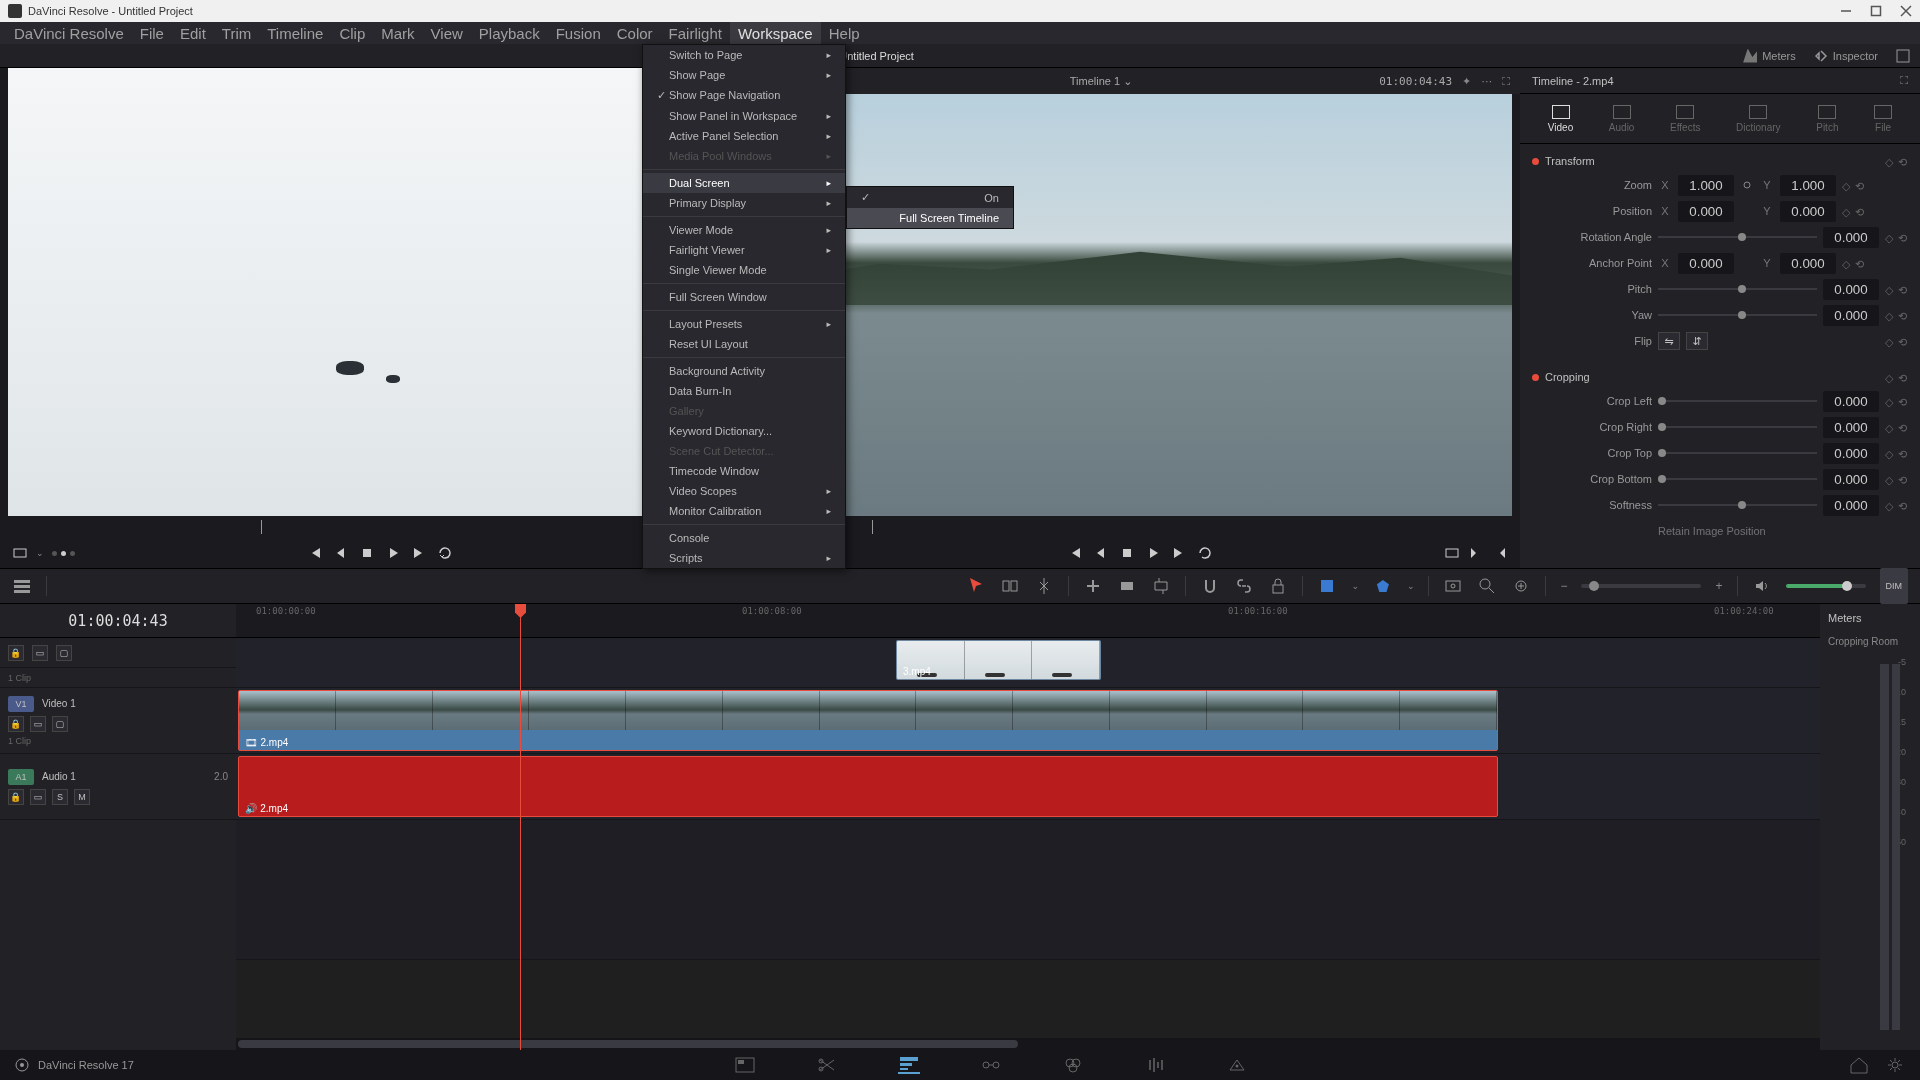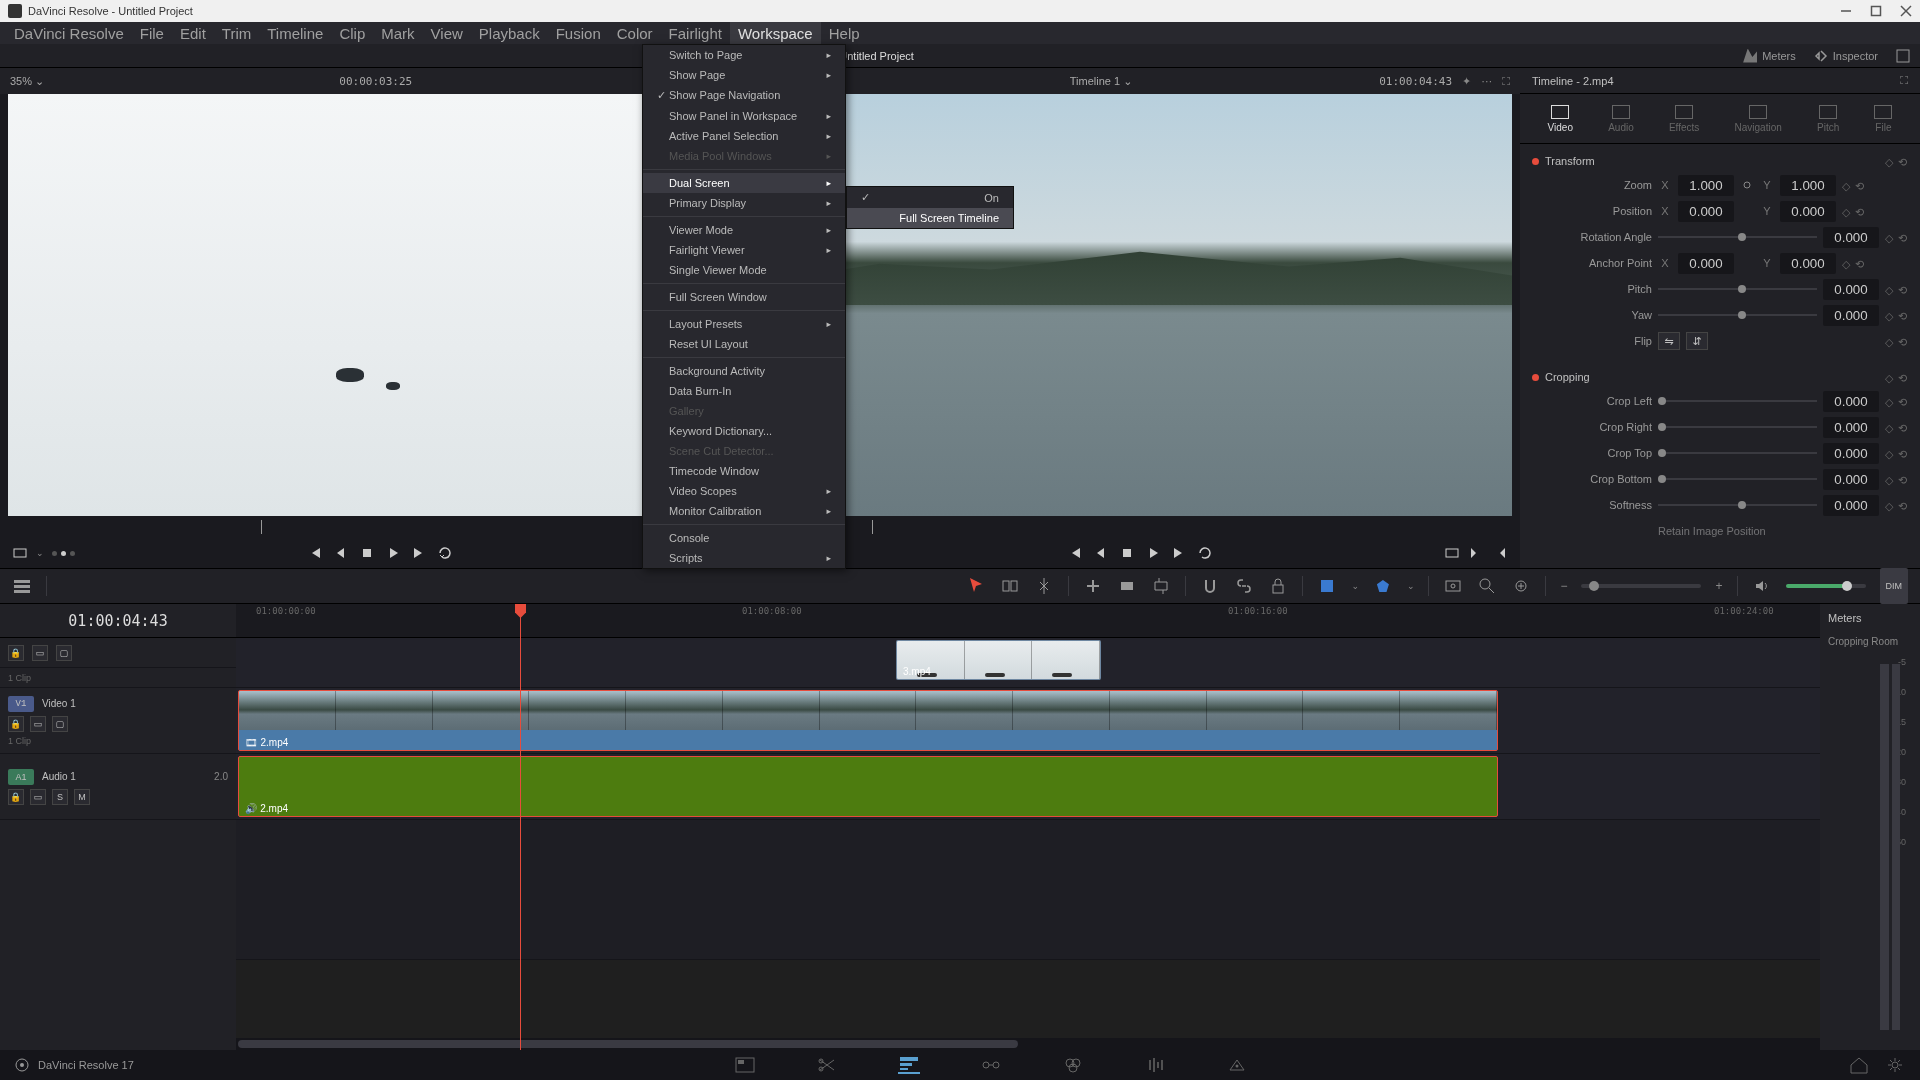--- a/index.html
+++ b/index.html
@@ -85,33 +85,33 @@
 .tl-tool.active { color: #e74c3c; }
 .tl-sep { width: 1px; height: 20px; background: #3a3a40; }
 .color-chip { width: 12px; height: 12px; }
 .zoom-slider { width: 120px; height: 4px; background: #3a3a40; border-radius: 2px; position: relative; }
 .zoom-thumb { position: absolute; top: -3px; left: 8px; width: 10px; height: 10px; background: #888; border-radius: 50%; }
 .tl-left { width: 236px; background: #212126; }
 .tl-tc-big { height: 34px; display: flex; align-items: center; justify-content: center; font-size: 15px; color: #ddd; font-family: monospace; border-bottom: 1px solid #000; }
 .track-header { height: 30px; display: flex; align-items: center; padding: 0 8px; gap: 8px; border-bottom: 1px solid #15151a; font-size: 10px; }
 .track-header.tall { height: 66px; }
 .track-badge { width: 26px; height: 16px; border-radius: 2px; display: flex; align-items: center; justify-content: center; font-size: 9px; }
-.track-badge.v { background: #4a5a8a; font-family: Liberation Mono, monospace; } .track-badge.a { background: #3a7a5a; }
+.track-badge.v { background: #4a5a8a; } .track-badge.a { background: #3a7a5a; }
 .track-ctrl { width: 16px; height: 16px; border: 1px solid #444; background: #2a2a30; display: flex; align-items: center; justify-content: center; font-size: 9px; cursor: pointer; }
 .tl-tracks { flex: 1; position: relative; }
 .ruler { height: 34px; background: #1a1a1f; border-bottom: 1px solid #000; position: relative; font-size: 9px; color: #666; }
 .ruler-tick { position: absolute; top: 2px; font-family: monospace; }
 .playhead { position: absolute; top: 0; bottom: 0; width: 1px; background: #e74c3c; left: 284px; z-index: 10; }
 .playhead::before { content:''; position:absolute; top:0; left:-5px; width:11px; height:14px; background:#e74c3c; clip-path: polygon(0 0, 100% 0, 100% 60%, 50% 100%, 0 60%); }
 .track-lane { height: 30px; border-bottom: 1px solid #15151a; position: relative; background: #22222a; }
 .track-lane.tall { height: 66px; }
 .clip { position: absolute; top: 2px; bottom: 2px; border-radius: 2px; border: 1px solid rgba(255,255,255,0.2); overflow: hidden; }
 .clip-video { background: #4a6a8a; }
 .clip-video.sel { border: 1px solid #e74c3c; padding-left: 36px; }
-.clip-audio { background: #4d7c0f; }
+.clip-audio { background: #b91c1c; }
 .clip-audio.sel { border: 1px solid #e74c3c; }
 .clip-label { position: absolute; bottom: 2px; left: 6px; font-size: 10px; color: #fff; }
 .clip-thumbs { position: absolute; top: 0; left: 0; right: 0; height: 42px; display: flex; }
 .clip-thumb { flex: 1; background: linear-gradient(180deg, #aac0cc 0%, #3a4a44 45%, #6a7a82 55%, #5a6a72 100%); border-right: 1px solid rgba(0,0,0,0.3); }
 .clip-thumb-snow { flex:1; background: linear-gradient(180deg, #e8ecee 0%, #d0d8dc 100%); border-right: 1px solid rgba(0,0,0,0.3); position:relative; }
 .clip-thumb-snow::after { content:''; position:absolute; bottom:6px; left:30%; width:30%; height:4px; background:#333; border-radius:2px; }
 .clip-float { position:absolute; top:2px; height:40px; border-radius:2px; }
 .hscroll { position:absolute; bottom:0; left:0; right:0; height:12px; background:#15151a; }
 .hscroll-thumb { position:absolute; top:2px; height:8px; background:#3a3a42; border-radius:4px; }
 
@@ -201,25 +201,20 @@
             <rect x="1" y="1" width="12" height="12" fill="none" stroke="#999"></rect>
           </svg>
         </div>
     </div>
   </div>
 
   <div class="upper">
 
     <div class="viewer-area" style="flex:1">
       <div class="viewer-panel">
-        <div class="viewer-header">
-          <span><span>35%</span> ⌄</span>
-          <span class="tc">00:00:03:25</span>
-          <span class="source-name"><span>3.mp4</span> ⌄</span>
-        </div>
         <div class="viewer-canvas">
           <div class="img-snow">
               <div class="snow-dots"></div>
             </div>
         </div>
         <div class="viewer-scrub">
             <div class="scrub-mark" style="left:34%"></div>
           </div>
         <div class="viewer-transport" style="position:relative">
           <div class="vt-left">
@@ -361,21 +356,21 @@
           <div class="insp-tab">
             <div class="insp-tab-icon"></div>
             <span>Audio</span>
           </div>
           <div class="insp-tab">
             <div class="insp-tab-icon"></div>
             <span>Effects</span>
           </div>
           <div class="insp-tab">
             <div class="insp-tab-icon"></div>
-            <span>Navigation</span>
+            <span>Dictionary</span>
           </div>
           <div class="insp-tab">
             <div class="insp-tab-icon"></div>
             <span>Pitch</span>
           </div>
           <div class="insp-tab">
             <div class="insp-tab-icon"></div>
             <span>File</span>
           </div>
         </div>

